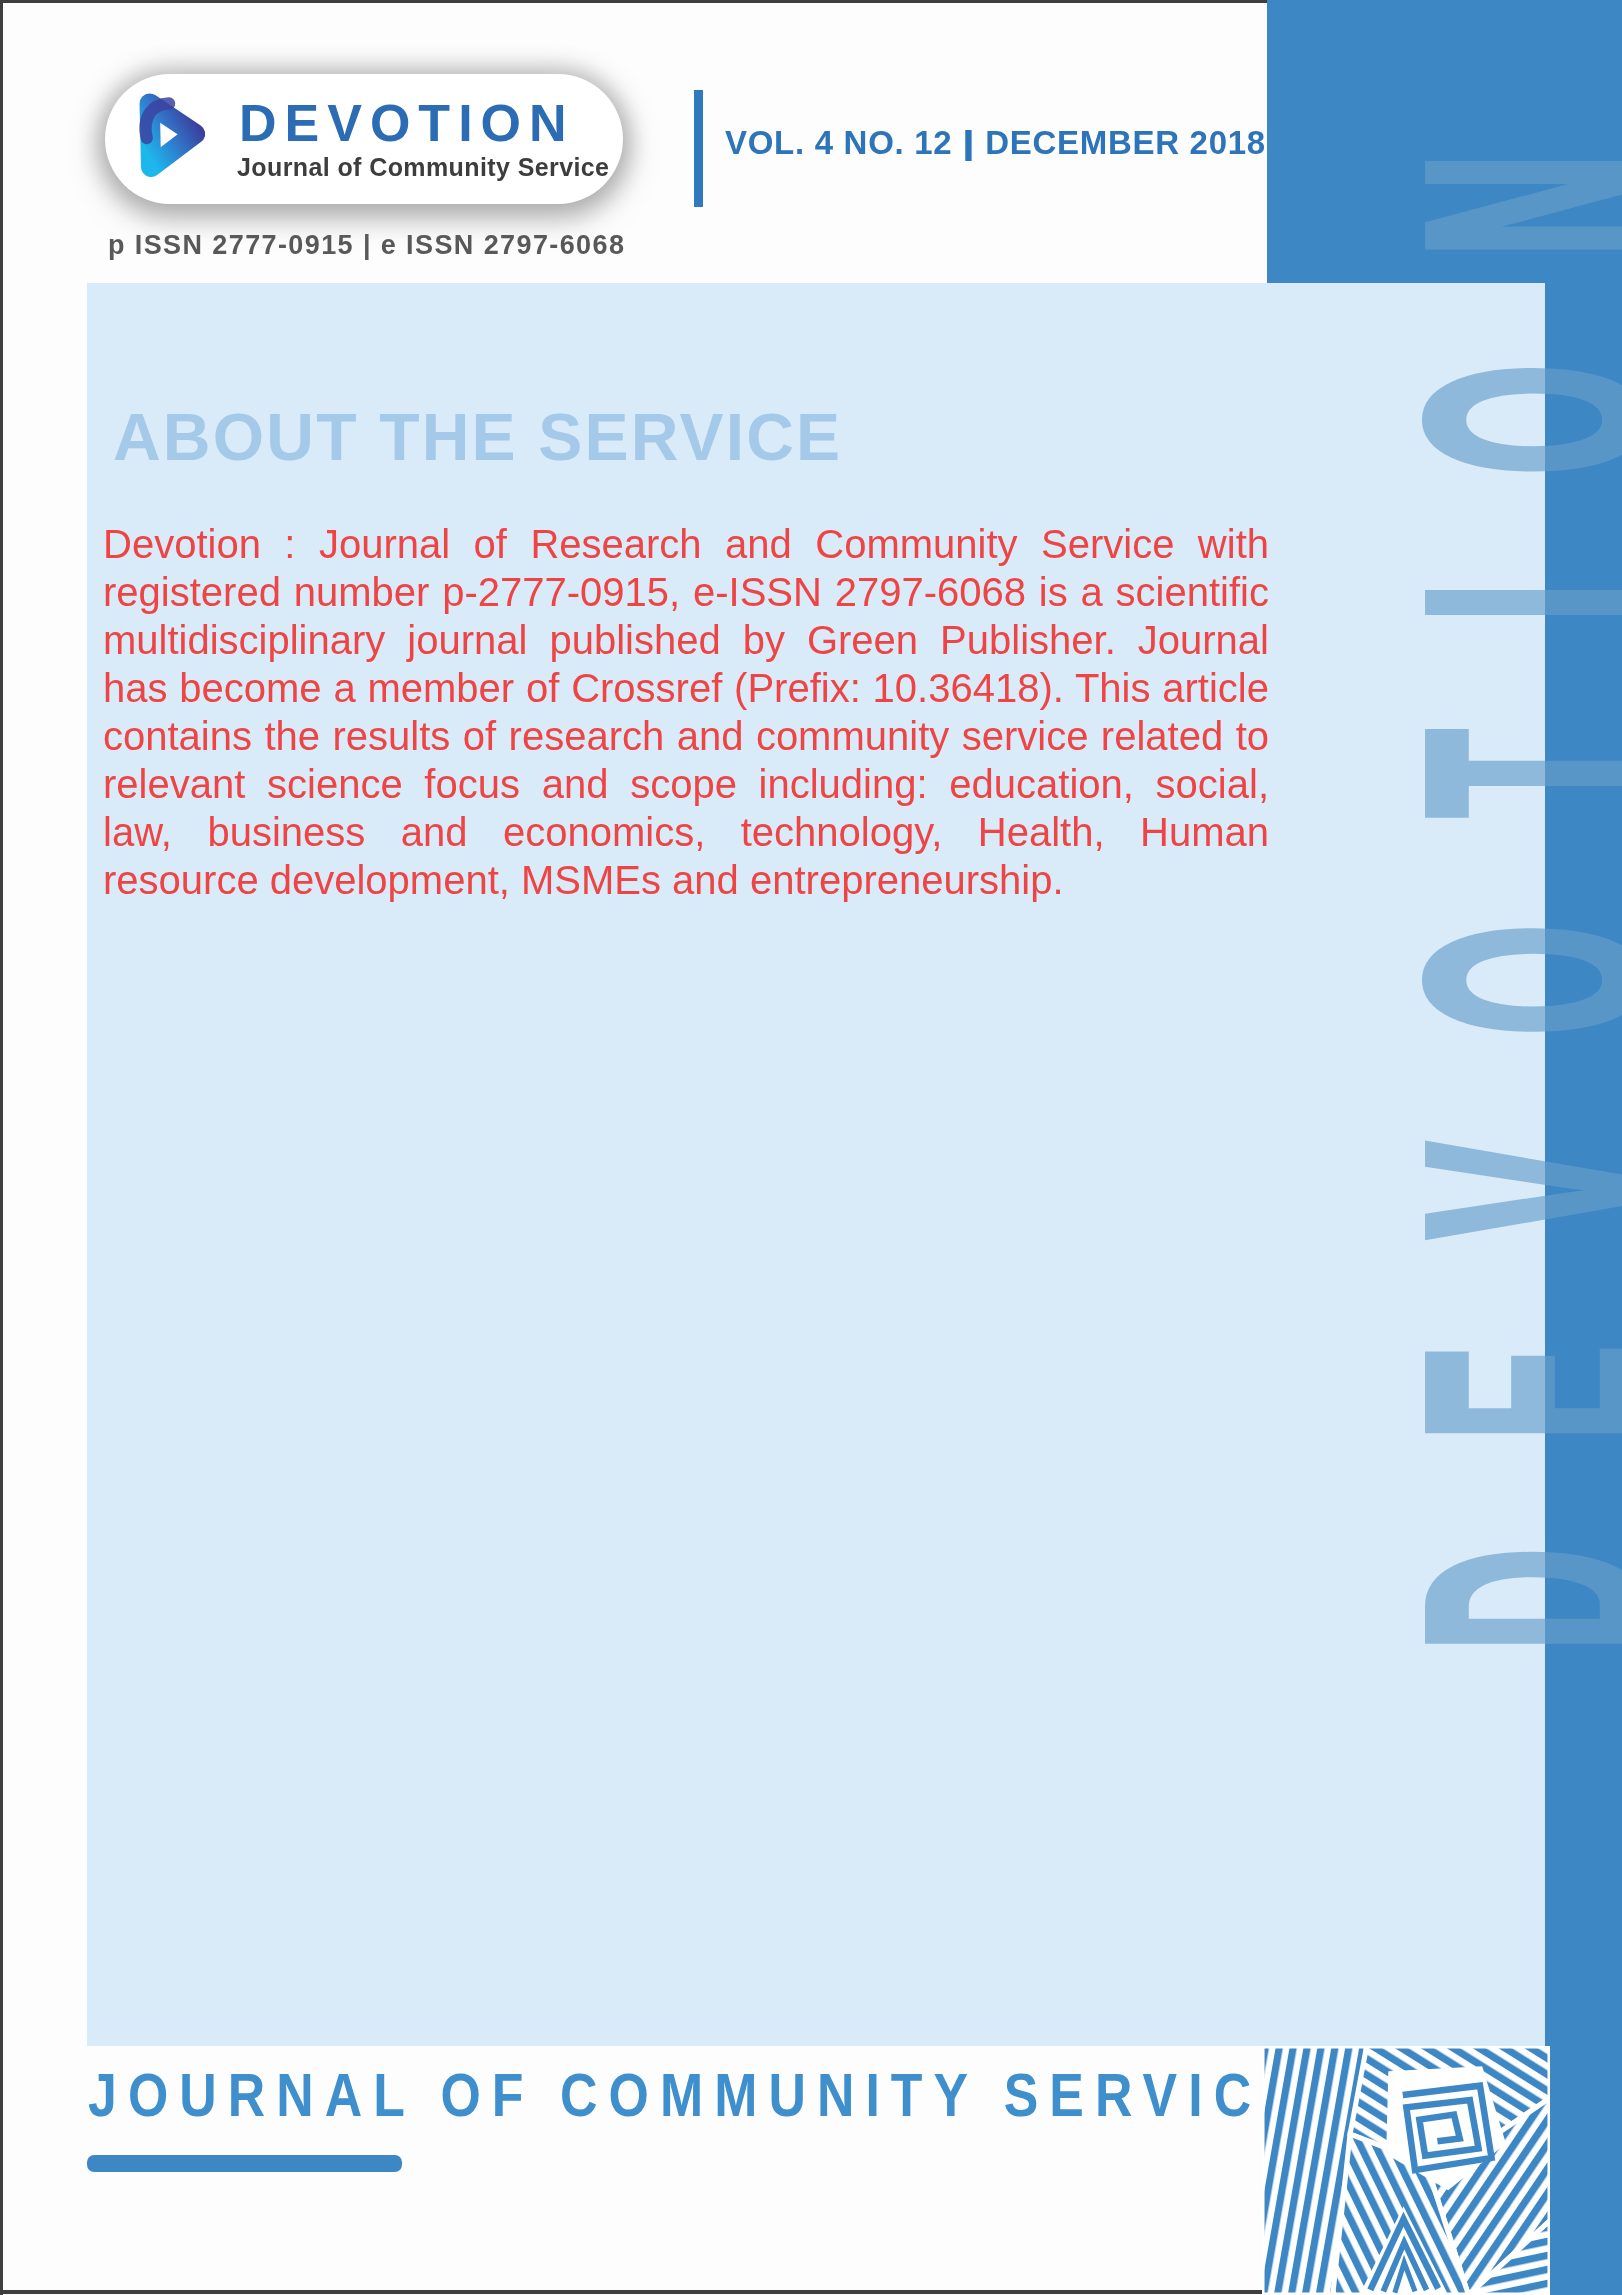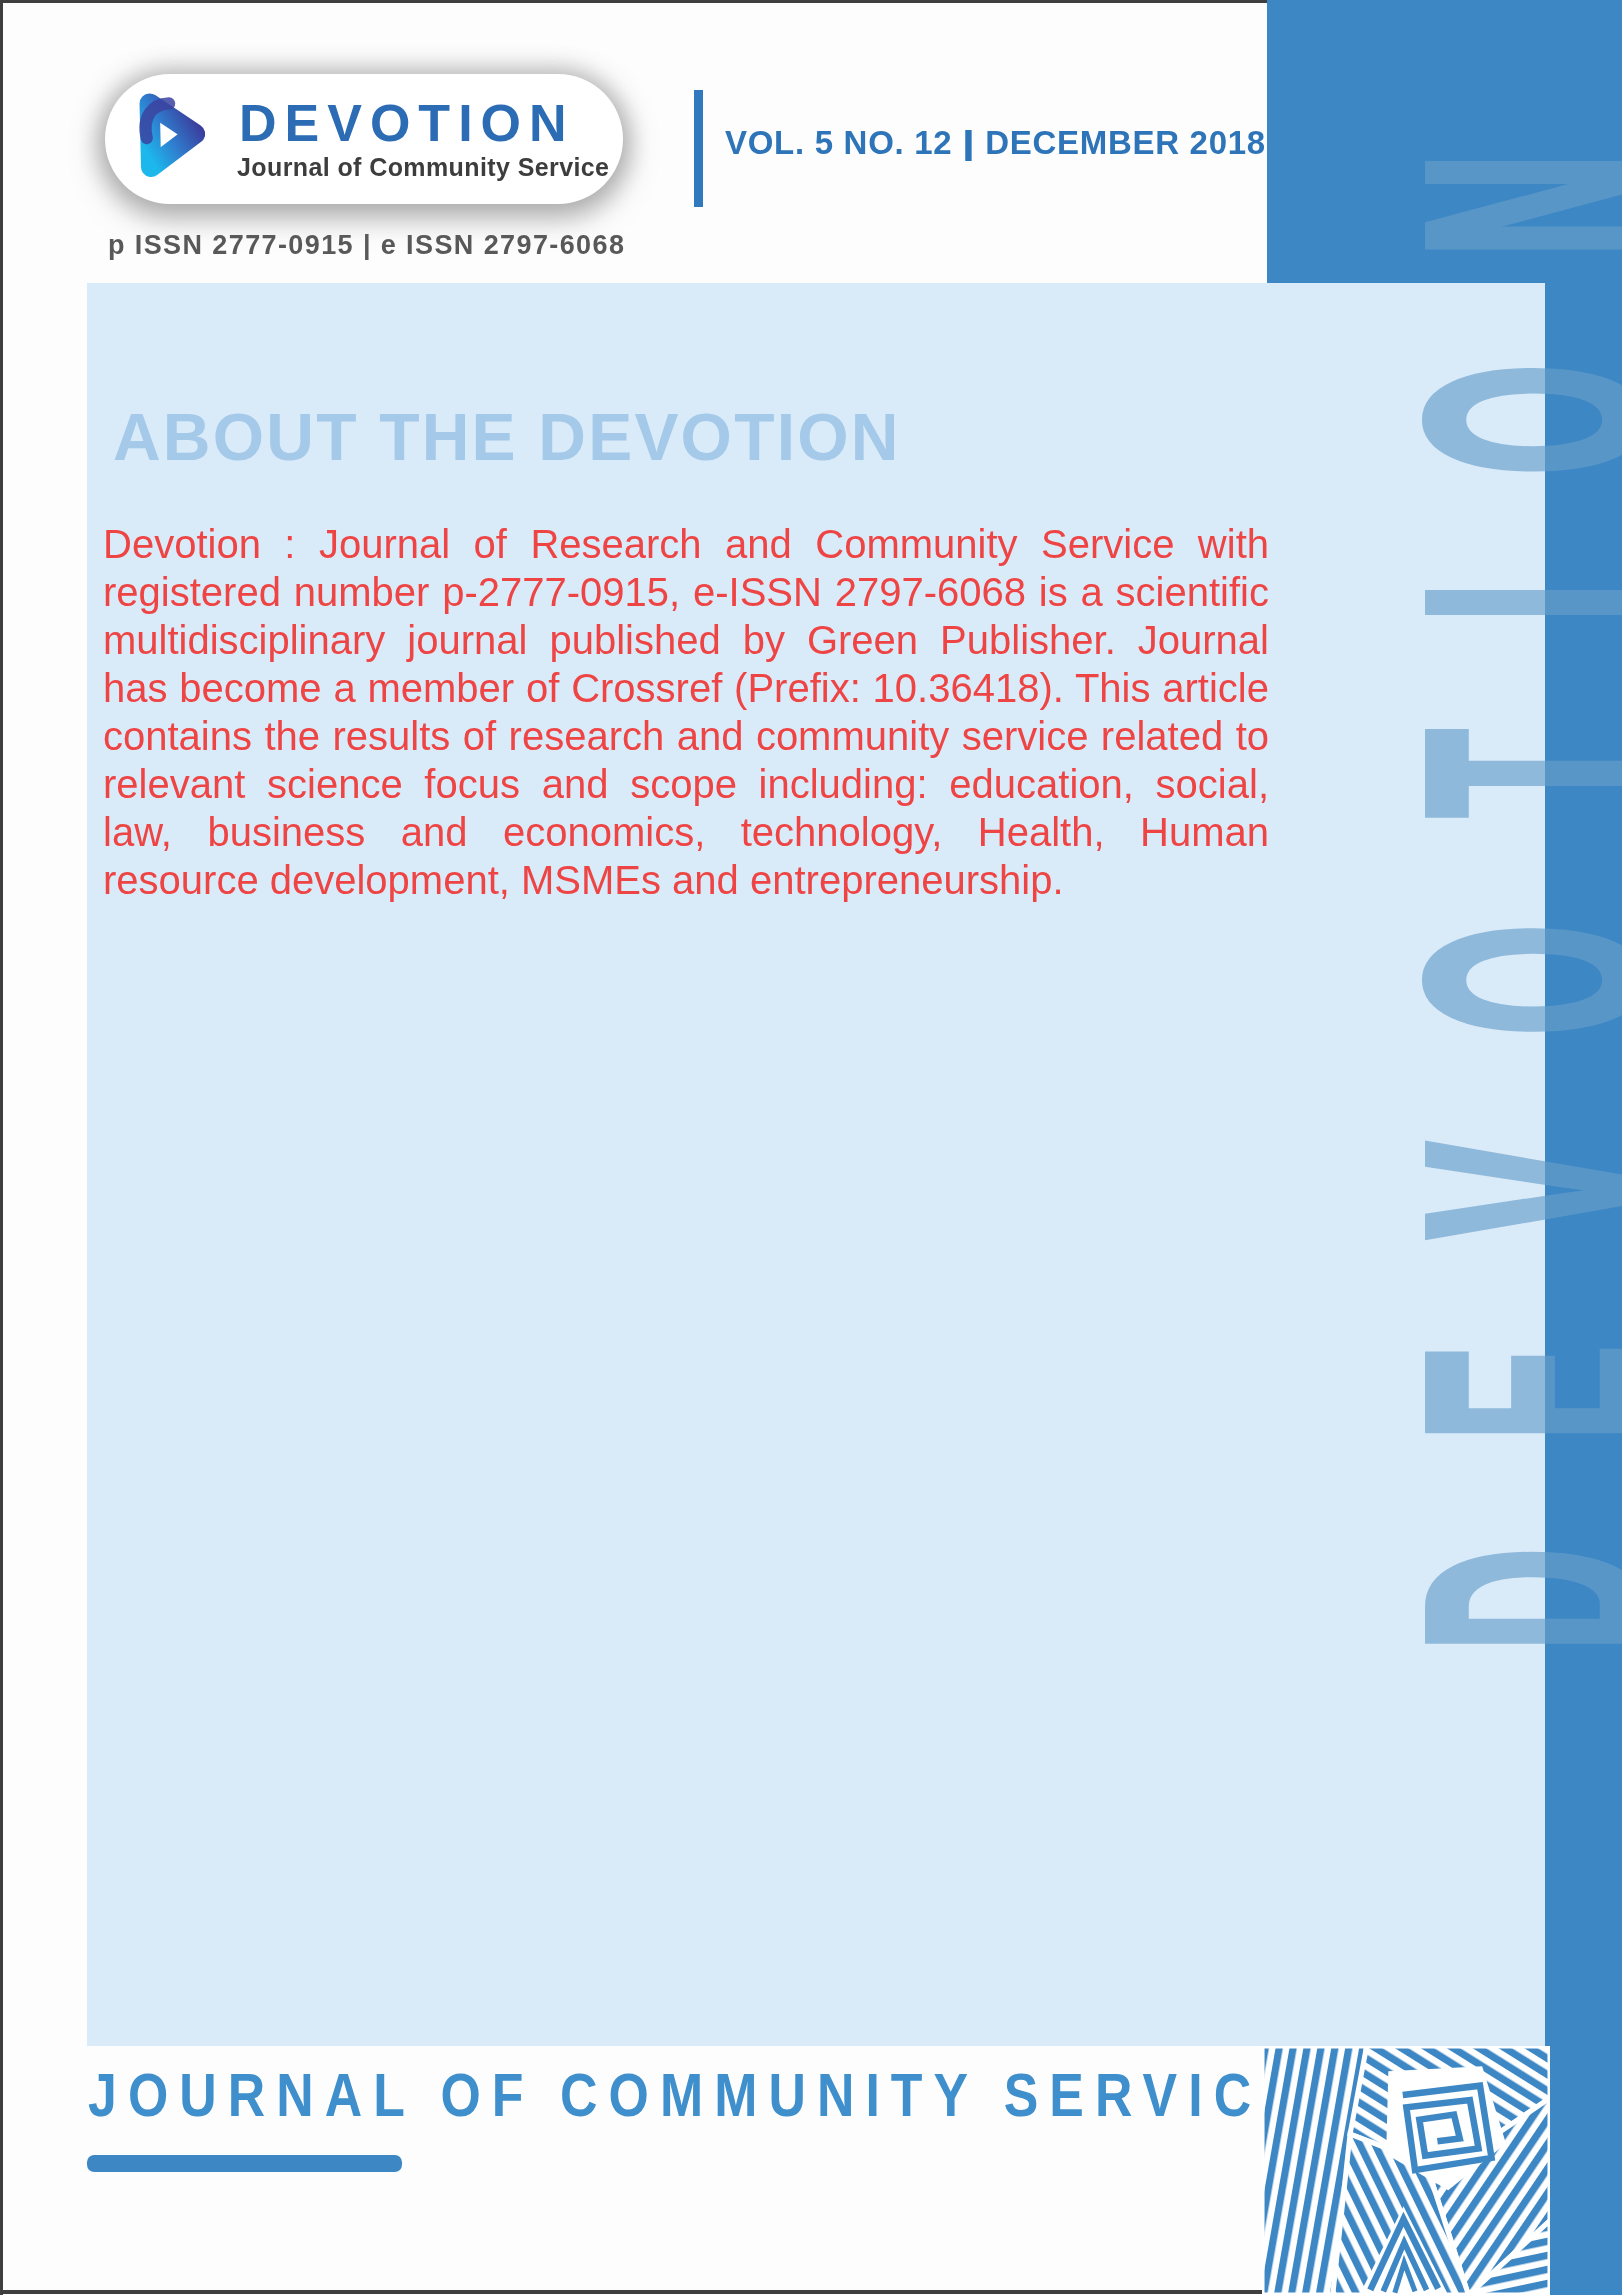--- a/index.html
+++ b/index.html
@@ -109,24 +109,24 @@
       </svg>
     </span>
     <span class="logo-brand">DEVOTION</span>
     <span class="logo-subtitle">Journal of Community Service</span>
   </div>
 
   <div class="issn-line">p ISSN 2777-0915 | e ISSN 2797-6068</div>
 
   <div class="issue-divider"></div>
   <div class="issue-line">
-    <span>VOL. 5 NO. 12</span><span class="issue-separator">|</span><span>DECEMBER 2018</span>
+    <span>VOL. 4 NO. 12</span><span class="issue-separator">|</span><span>DECEMBER 2018</span>
   </div>
 
-  <div class="about-heading">ABOUT THE DEVOTION</div>
+  <div class="about-heading">ABOUT THE SERVICE</div>
   <div class="about-paragraph">Devotion : Journal of Research and Community Service with registered number p-2777-0915, e-ISSN 2797-6068 is a scientific multidisciplinary journal published by Green Publisher. Journal has become a member of Crossref (Prefix: 10.36418). This article contains the results of research and community service related to relevant science focus and scope including: education, social, law, business and economics, technology, Health, Human resource development, MSMEs and entrepreneurship.</div>
 
   <div class="footer-title">JOURNAL OF COMMUNITY SERVICE</div>
   <div class="footer-bar"></div>
 
   <div class="maze">
     <svg viewBox="0 0 399 345" width="288" height="249" preserveAspectRatio="none">
       <defs>
         <pattern id="pa" patternUnits="userSpaceOnUse" width="19" height="19" patternTransform="rotate(10)">
           <rect width="19" height="19" fill="#ffffff"></rect>

